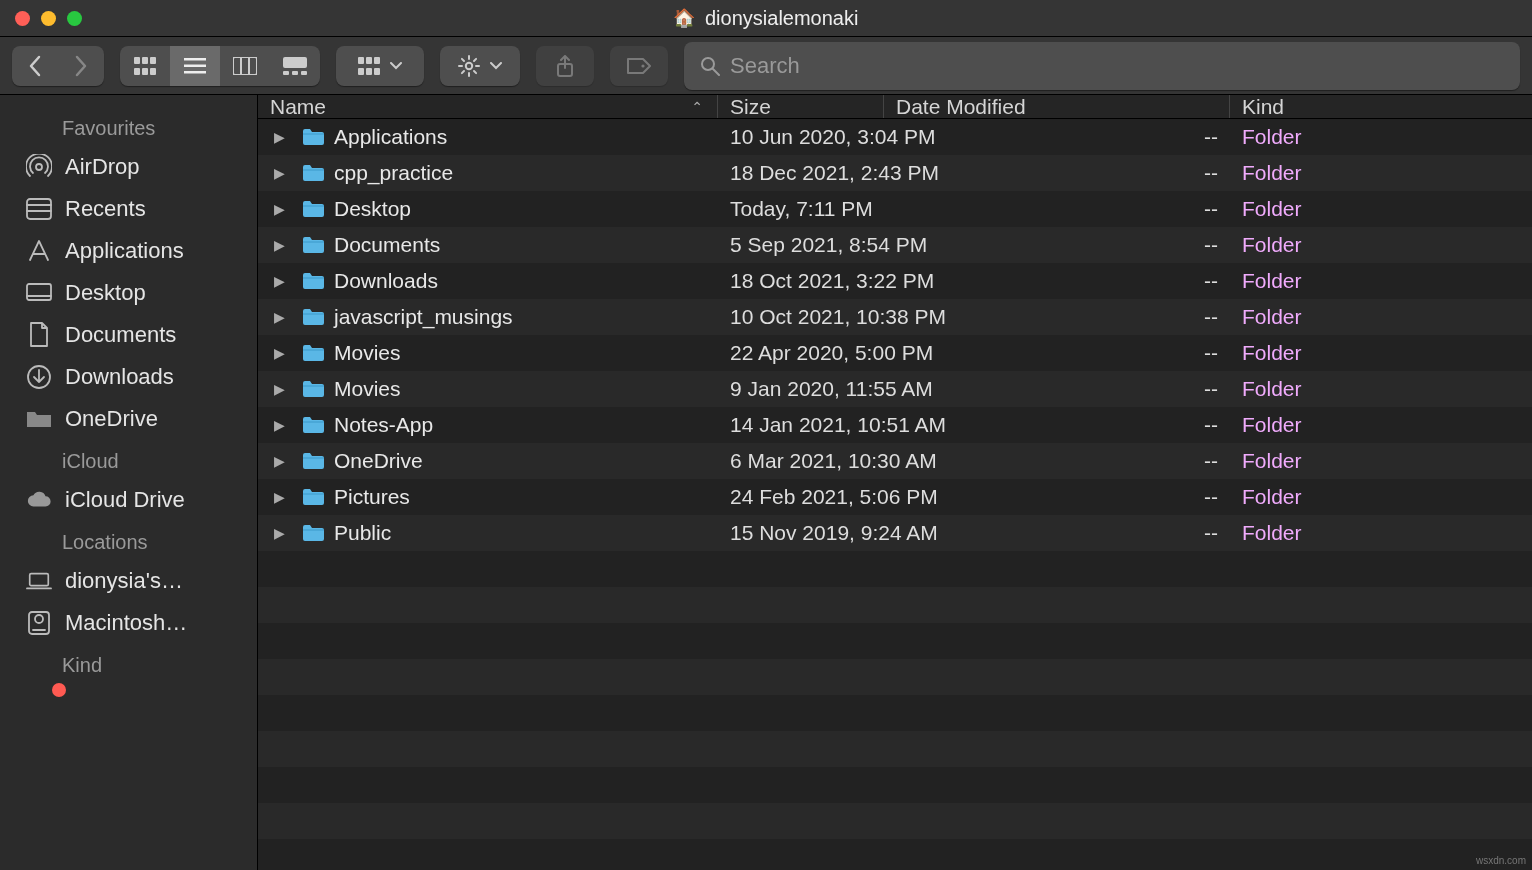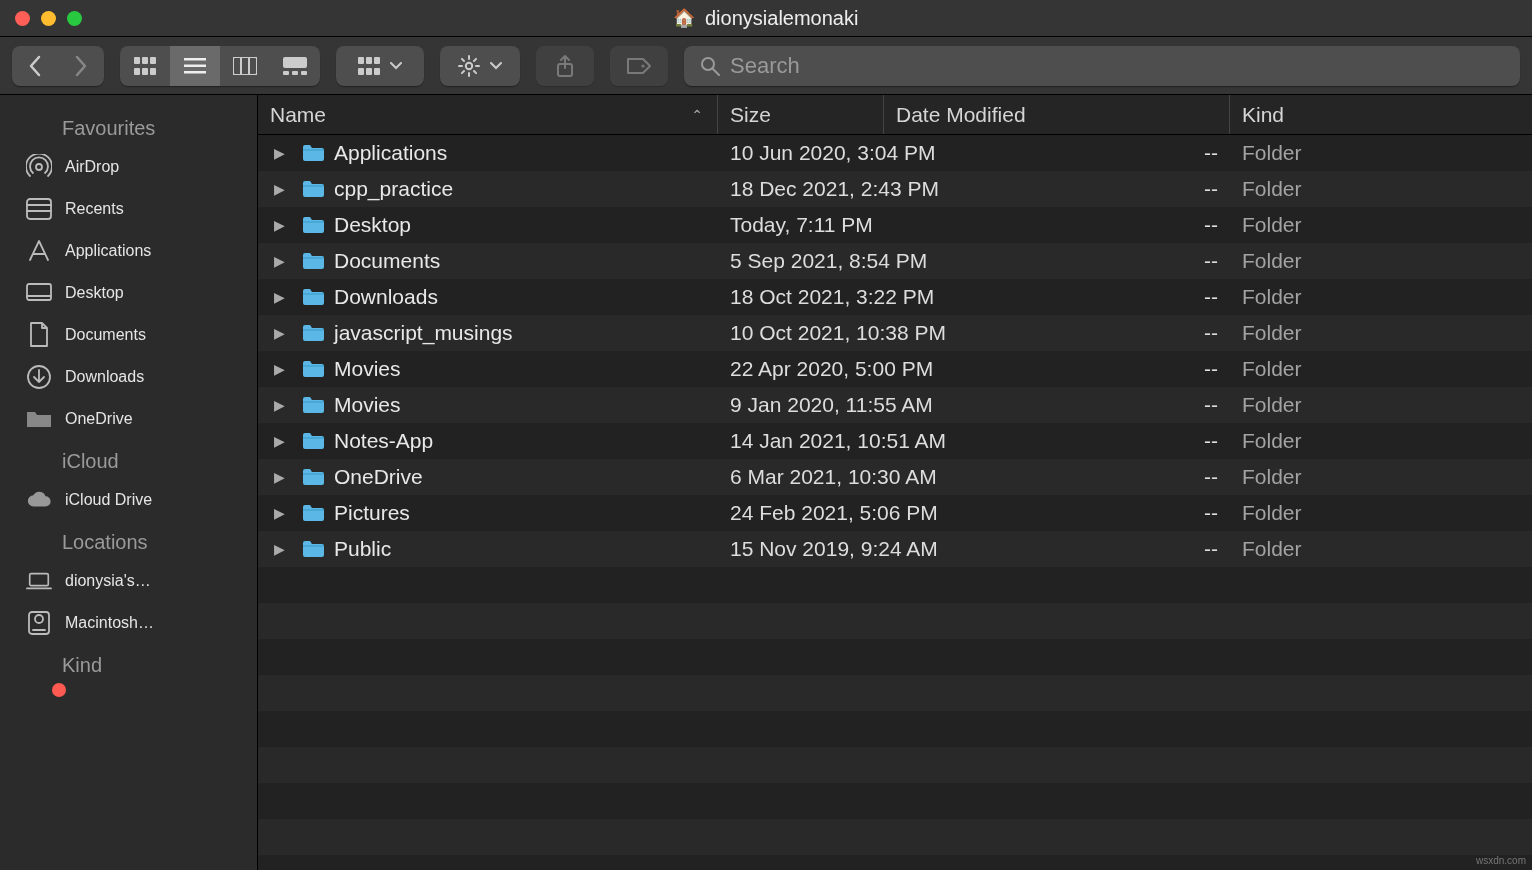--- a/index.html
+++ b/index.html
@@ -16,56 +16,56 @@
 .toolbar { height:58px; background:#353535; display:flex; align-items:center; padding:0 12px; gap:16px; border-bottom:1px solid #000; }
 .btn-group { display:flex; background:#4e4e4e; border-radius:8px; overflow:hidden; box-shadow:0 1px 1px rgba(0,0,0,.4); }
 .btn { height:40px; display:flex; align-items:center; justify-content:center; color:#ccc; cursor:pointer; }
 .btn.disabled { opacity:.45; cursor:default; }
 .btn.active { background:#6a6a6a; }
 .nav-btn { width:46px; }
 .view-btn { width:50px; }
 .arrange-btn { width:88px; padding:0 12px; gap:10px; }
 .gear-btn { width:80px; padding:0 12px; gap:10px; }
 .single-btn { width:58px; background:#4e4e4e; border-radius:8px; box-shadow:0 1px 1px rgba(0,0,0,.4); }
-.searchbox { flex:1; height:40px; background:#4e4e4e; border-radius:8px; display:flex; align-items:center; padding:0 16px; gap:10px; box-shadow:0 1px 1px rgba(0,0,0,.4); }
+.searchbox { flex:1; height:48px; background:#4e4e4e; border-radius:8px; display:flex; align-items:center; padding:0 16px; gap:10px; box-shadow:0 1px 1px rgba(0,0,0,.4); }
 .searchbox input { flex:1; background:transparent; border:none; outline:none; color:#ccc; font-size:22px; }
 .searchbox input::placeholder { color:#9a9a9a; }
 svg { display:block; }
 
 
 .body { display:flex; height:calc(100% - 95px); }
 .sidebar { width:257px; background:#2b2b2b; overflow:hidden; position:relative; }
 .sidebar-inner { height:100%; overflow-y:auto; padding-top:12px; }
 .sidebar-inner::-webkit-scrollbar { width:18px; }
 .sidebar-inner::-webkit-scrollbar-track { background:#2b2b2b; }
 .sidebar-inner::-webkit-scrollbar-thumb { background:#6b6b6b; border-radius:9px; border:4px solid #2b2b2b; }
 .sec-head { color:#9a9a9a; font-size:20px; font-weight:500; padding:10px 14px 6px;margin-left:48px; }
-.side-item { display:flex; align-items:center; gap:13px; padding:8px 14px 8px 26px; color:#e5e5e5; font-size:16px; cursor:pointer; }
+.side-item { display:flex; align-items:center; gap:13px; padding:8px 14px 8px 26px; color:#e5e5e5; font-size:22px; cursor:pointer; }
 .side-item .icon { width:26px; height:26px; display:flex; align-items:center; justify-content:center; color:#bbb; }
 
 
 .main { flex:1; background:#1f1f1f; display:flex; flex-direction:column; border-left:1px solid #000; }
-.headers { display:flex; height:40px; background:#252525; border-bottom:1px solid #000; color:#d5d5d5; font-size:21px; }
+.headers { display:flex; height:24px; background:#252525; border-bottom:1px solid #000; color:#d5d5d5; font-size:21px; }
 .hcell { display:flex; align-items:center; padding:0 12px; border-right:1px solid #444; cursor:pointer; }
 .hcell:last-child { border-right:none;text-align:right; }
 .hcell.name { flex:0 0 460px; position:relative; }
 .hcell .sort-caret { position:absolute; right:14px; color:#aaa; font-size:14px; }
 .hcell.date { flex:0 0 346px; }
 .hcell.size { flex:0 0 166px; }
 .hcell.kind { flex:1; }
 
 .rows { flex:1; overflow-y:auto; }
 .row { display:flex; height:36px; align-items:center; font-size:21px; color:#e8e8e8; }
 .row:nth-child(odd){ background:#222; }
 .row:nth-child(even){ background:#292929; }
 .cell { padding:0 12px; }
 .cell.name { flex:0 0 460px; display:flex; align-items:center; gap:10px; }
 .cell.date { flex:0 0 346px; color:#ddd; }
 .cell.size { flex:0 0 166px; text-align:right; color:#ddd; }
-.cell.kind { flex:1; color:#a3a3a3; }
+.cell.kind { flex:1; color:#f0abfc; }
 .disclosure { width:18px; color:#aaa; font-size:14px; margin-left:4px; }
 .folder-icon { width:22px; height:18px; }
 .empty-row { height:36px; }
 .empty-row:nth-child(odd){ background:#222; }
 .empty-row:nth-child(even){ background:#292929; }
 
 .footer-mark { position:absolute; right:6px; bottom:4px; font-size:10px; color:#777; }
 .tag-dot { width:14px; height:14px; border-radius:50%; background:#ff5a52; margin-left:26px; }
 </style>
 </head>

